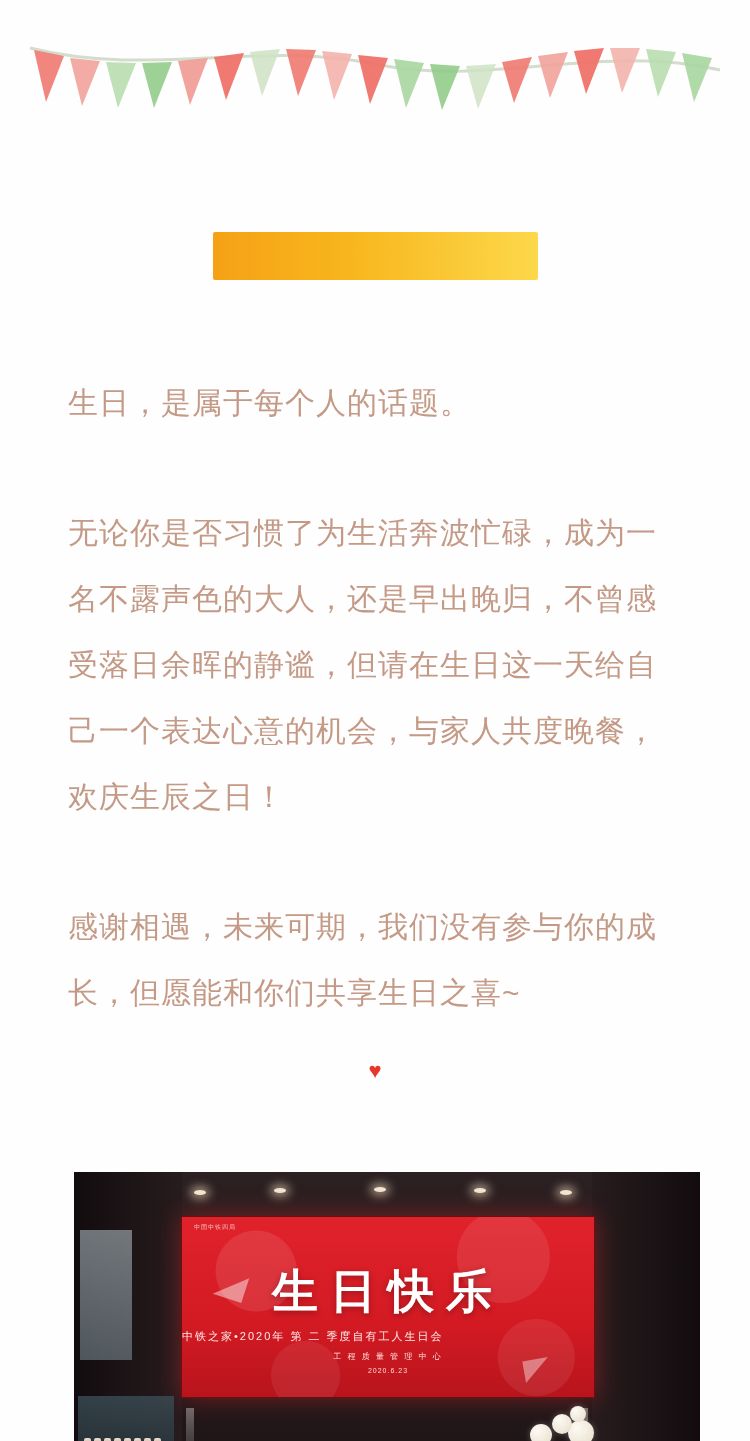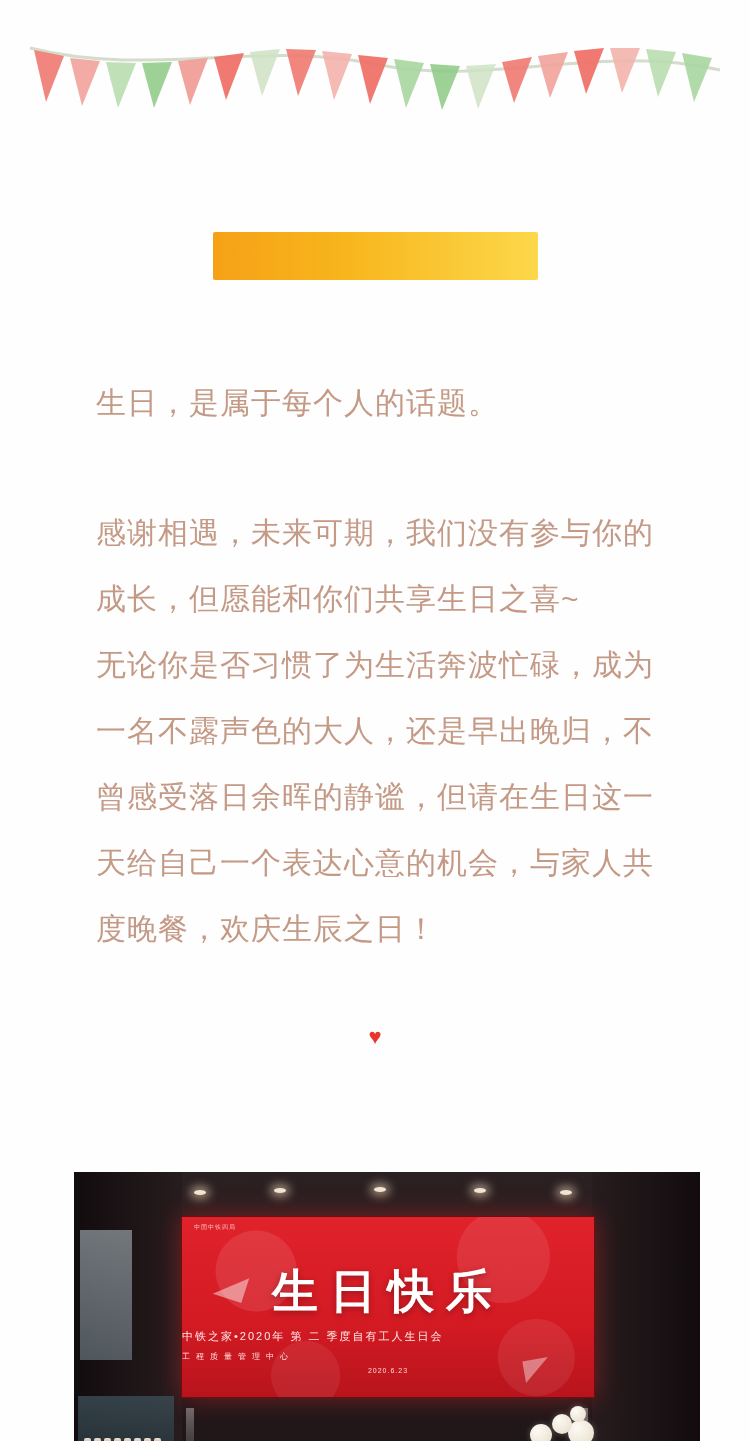--- a/index.html
+++ b/index.html
@@ -58,21 +58,21 @@
     letter-spacing: 2px;
     opacity: 0;
   }
 
   
   .content {
     position: absolute;
     top: 370px;
     left: 0;
     width: 750px;
-    padding: 0 96px;
+    padding: 0 68px;
     box-sizing: border-box;
   }
   .para {
     color: #c49a86;
     font-size: 30px;
     line-height: 66px;
     letter-spacing: 1px;
     margin: 0;
     text-align: left;
   }
@@ -182,25 +182,24 @@
     top: 112px;
     left: 0; right: 0;
     font-size: 11px;
     color: #ffe9e6;
     letter-spacing: 2px;
   }
   .screen-sub2 {
     position: absolute;
     top: 134px;
     left: 0; right: 0;
-    text-align: left;
+    text-align: center;
     font-size: 8px;
     color: #ffdedb;
     letter-spacing: 2px;
-    font-family: Liberation Serif, serif;
   }
   .screen-date {
     position: absolute;
     top: 150px;
     left: 0; right: 0;
     text-align: center;
     font-size: 7px;
     color: #ffd6d2;
     letter-spacing: 1px;
   }
@@ -299,22 +298,22 @@
   </div>
 
   <div class="title-band-wrap">
     <div class="title-band">
       <span class="title-band-text"></span>
     </div>
   </div>
 
   <div class="content">
     <p class="para p1">生日，是属于每个人的话题。</p>
+    <p class="para p2">无论你是否习惯了为生活奔波忙碌，成为一名不露声色的大人，还是早出晚归，不曾感受落日余晖的静谧，但请在生日这一天给自己一个表达心意的机会，与家人共度晚餐，欢庆生辰之日！</p>
     <p class="para p3">感谢相遇，未来可期，我们没有参与你的成长，但愿能和你们共享生日之喜~</p>
-    <p class="para p2">无论你是否习惯了为生活奔波忙碌，成为一名不露声色的大人，还是早出晚归，不曾感受落日余晖的静谧，但请在生日这一天给自己一个表达心意的机会，与家人共度晚餐，欢庆生辰之日！</p>
     <div class="heart-row">
       <span class="heart">♥</span>
     </div>
   </div>
 
   <div class="photo-wrap">
     <div class="photo">
       <div class="wall-left"></div>
       <div class="wall-right"></div>
       <div class="window"></div>

